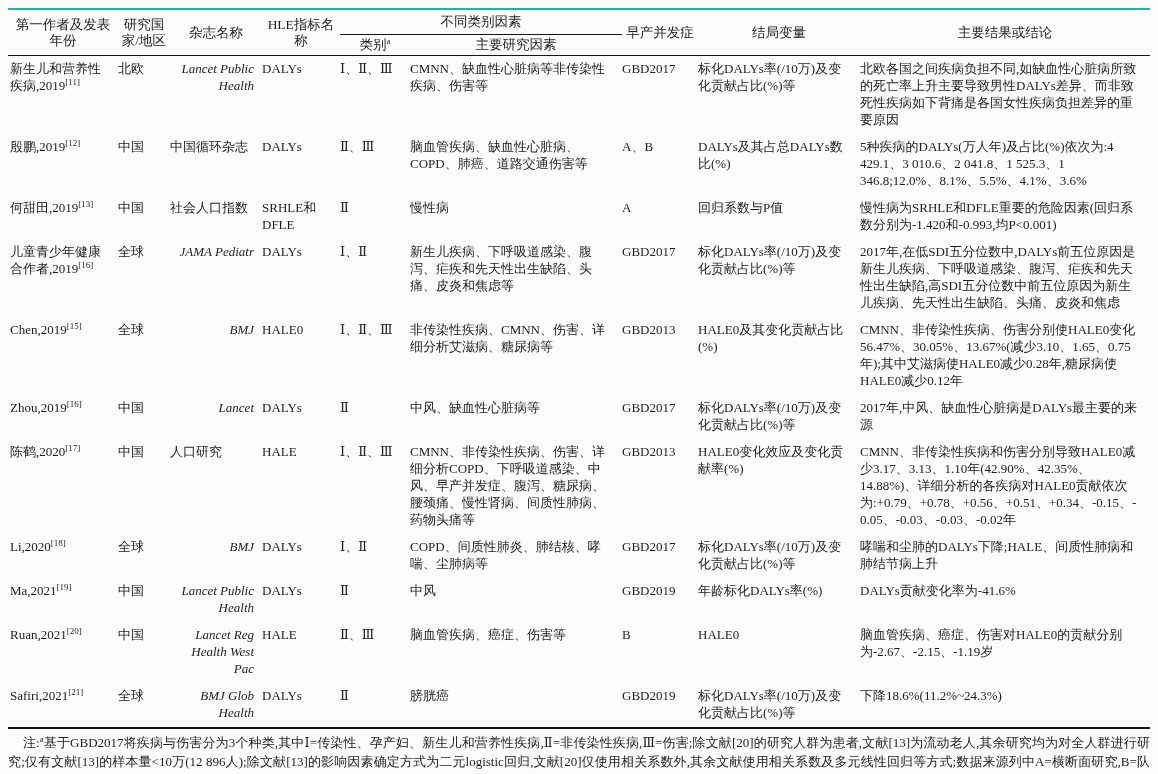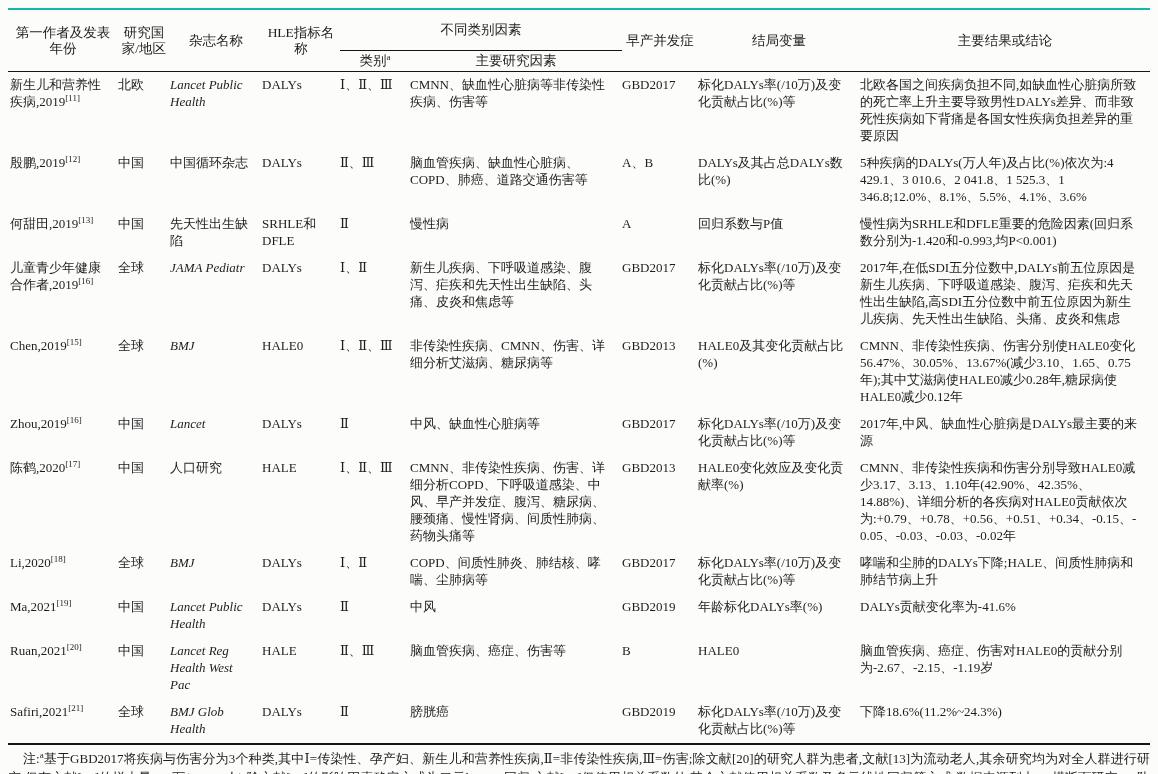--- a/index.html
+++ b/index.html
@@ -12,30 +12,30 @@
   table.paper-table {
     width:1142px; table-layout:fixed; border-collapse:collapse;
     border-top:2px solid #14b8a6;
     font-size:13px; line-height:17px;
   }
   thead th {
     font-weight:normal; text-align:center; vertical-align:middle;
     padding:2px 2px; font-size:13.5px; line-height:16px;
   }
   thead { border-bottom:1.5px solid #151515; }
-  th.span-group { border-bottom:1px solid #151515; padding:12px 2px; }
+  th.span-group { border-bottom:1px solid #151515; padding:4px 2px; }
   tbody { border-bottom:2px solid #151515; }
   tbody td {
     vertical-align:top; text-align:left;
     padding:4px 8px 6px 0;
     word-break:break-word;
   }
   tbody td.c-author { padding-left:2px; }
   sup { font-size:9px; line-height:0; }
-  .it { font-style:italic; }
+  .it { font-style:italic;text-align:right; }
   col.c1{width:110px;} col.c2{width:52px;} col.c3{width:92px;}
   col.c4{width:78px;} col.c5{width:70px;} col.c6{width:212px;}
   col.c7{width:76px;} col.c8{width:162px;} col.c9{width:290px;}
   .footnote {
     width:1142px; font-size:13px; line-height:19px;
     text-align:justify; margin:4px 0 0 0;
     text-indent:1.15em;
   }
 </style>
 </head>
@@ -92,21 +92,21 @@
       <td>Ⅱ、Ⅲ</td>
       <td>脑血管疾病、缺血性心脏病、COPD、肺癌、道路交通伤害等</td>
       <td>A、B</td>
       <td>DALYs及其占总DALYs数比(%)</td>
       <td>5种疾病的DALYs(万人年)及占比(%)依次为:4 429.1、3 010.6、2 041.8、1 525.3、1 346.8;12.0%、8.1%、5.5%、4.1%、3.6%</td>
     </tr>
 
     <tr>
       <td class="c-author"><span>何甜田,2019</span><sup>[13]</sup></td>
       <td>中国</td>
-      <td>先天性出生缺陷</td>
+      <td>社会人口指数</td>
       <td>SRHLE和DFLE</td>
       <td>Ⅱ</td>
       <td>慢性病</td>
       <td>A</td>
       <td>回归系数与P值</td>
       <td>慢性病为SRHLE和DFLE重要的危险因素(回归系数分别为-1.420和-0.993,均P&lt;0.001)</td>
     </tr>
 
     <tr>
       <td class="c-author"><span>儿童青少年健康合作者,2019</span><sup>[16]</sup></td>

